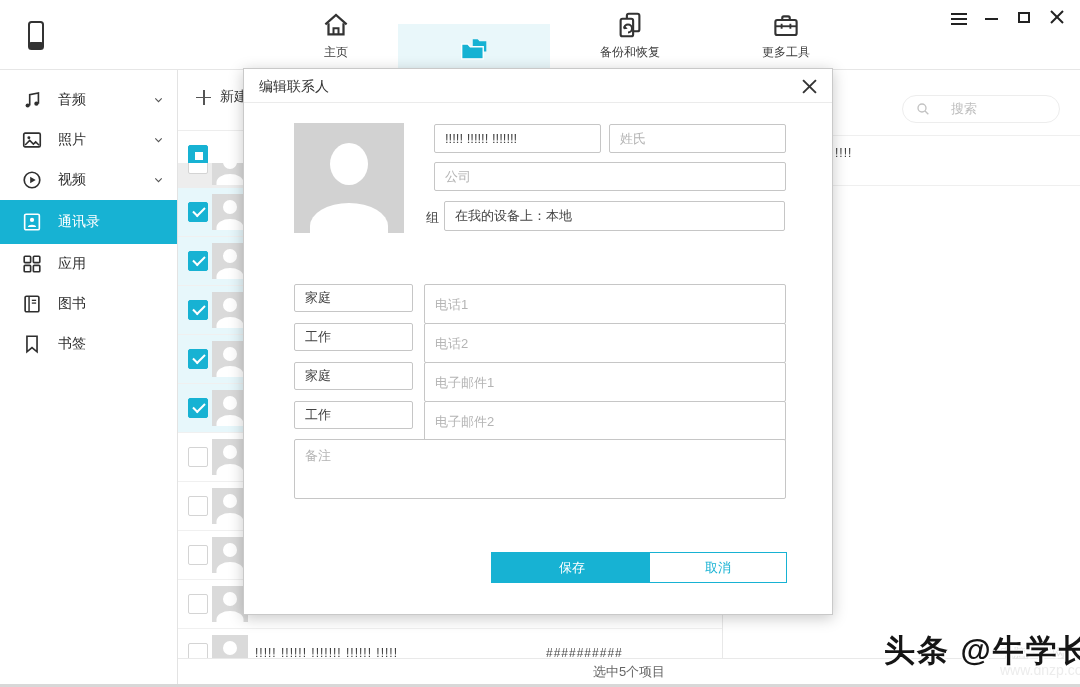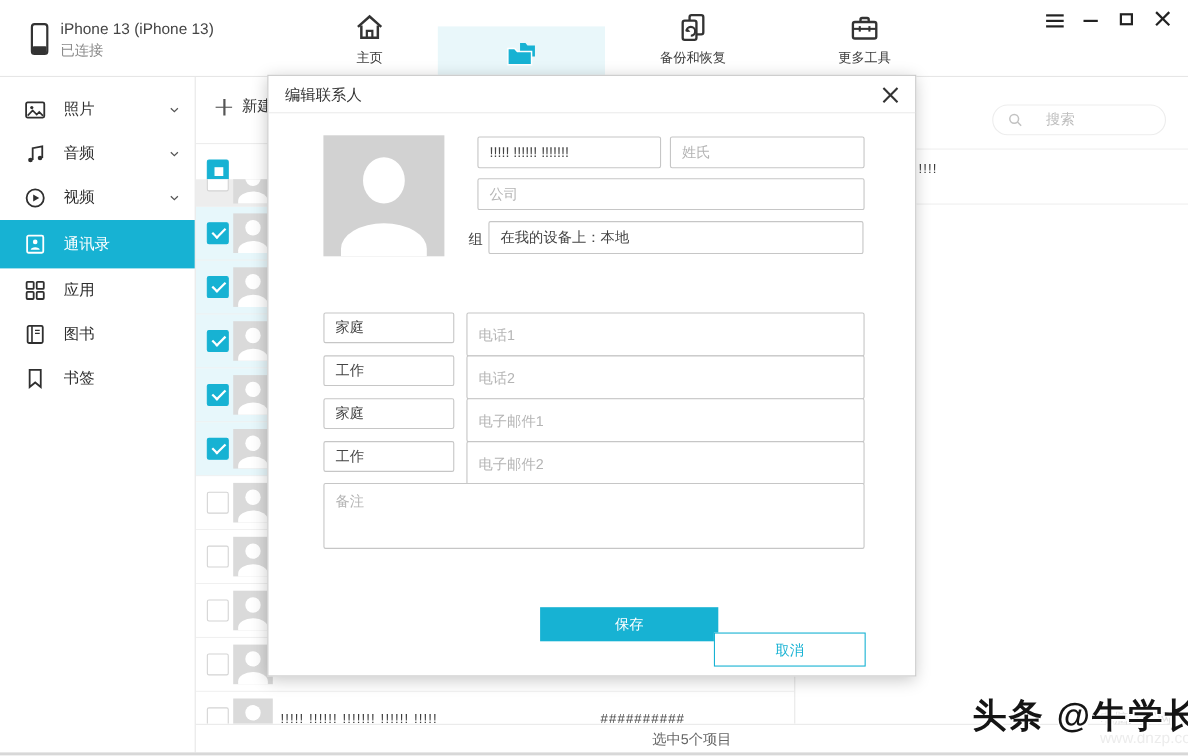--- a/index.html
+++ b/index.html
@@ -104,44 +104,40 @@
   .grp-label { position:absolute; left:182px; top:140px; font-size:13px; color:#444; }
   .in-group { position:absolute; left:200px; top:132px; width:341px; height:30px; border-radius:4px; }
   .pair-label { position:absolute; left:50px; width:119px; height:28px; }
   .pair-input { position:absolute; left:180px; width:362px; height:40px; }
   .dlg-notes { position:absolute; left:50px; top:370px; width:492px; height:60px; resize:none; padding:7px 10px; }
   .btn-save { position:absolute; left:247px; top:483px; width:162px; height:31px; background:var(--accent);
               color:#fff; border:none; font-size:13px; cursor:pointer;
               font-family:"Liberation Sans","DejaVu Sans",sans-serif; }
   .btn-cancel { position:absolute; left:405px; top:483px; width:138px; height:31px; background:#fff;
                 color:var(--accent); border:1px solid var(--accent); font-size:13px; cursor:pointer;
-                font-family:"Liberation Sans","DejaVu Sans",sans-serif;margin-top:23px; }
+                font-family:"Liberation Sans","DejaVu Sans",sans-serif; }
 
   
   .wm { position:absolute; left:884px; top:630px; z-index:30; font-size:31px; font-weight:bold; color:#151515;
         letter-spacing:2px; text-shadow:2px 2px 0 #fff, -1px -1px 0 #fff, 1px -1px 0 #fff, -1px 1px 0 #fff;
         white-space:nowrap; }
   .wm-site2 { position:absolute; left:1000px; top:644px; z-index:29; font-size:13px; color:#e3e3e3; }
   .wm-site { position:absolute; left:1000px; top:662px; z-index:29; font-size:14px; color:#ececec; }
 </style>
 </head>
 <body>
 
 <div class="app" style="--accent: #17b2d3; --accent-row: #e7f7fb; --tab-bg: #e9f7fa;">
 
   <div class="header">
     <div class="device">
       <svg width="20" height="34" viewBox="0 0 20 34">
         <rect x="3" y="2" width="14" height="27" rx="2.5" fill="none" stroke="#333" stroke-width="2"></rect>
         <rect x="3.8" y="22" width="12.4" height="6.2" rx="1" fill="#333"></rect>
       </svg>
-      <div>
-        <div class="dname">iPhone 13 (iPhone 13)</div>
-        <div class="dstatus">已连接</div>
-      </div>
     </div>
 
     <div class="nav-item" style="left:260px">
       <svg width="30" height="30" viewBox="0 0 24 24">
         <path d="M3.5 11.5 L12 4 L20.5 11.5" fill="none" stroke="#333" stroke-width="1.8"></path>
         <path d="M6 10.5 V19.5 H18 V10.5" fill="none" stroke="#333" stroke-width="1.8"></path>
         <path d="M10 19.5 V14.5 H14 V19.5" fill="none" stroke="#333" stroke-width="1.6"></path>
       </svg>
       <span class="nlabel">主页</span>
     </div>
@@ -192,36 +188,36 @@
           <line x1="1" y1="1" x2="13" y2="13" stroke="#222" stroke-width="2"></line>
           <line x1="13" y1="1" x2="1" y2="13" stroke="#222" stroke-width="2"></line>
         </svg>
       </div>
     </div>
   </div>
 
   <div class="sidebar">
     <div class="side-item">
       <svg width="22" height="22" viewBox="0 0 24 24">
+        <path d="M9.5 18 V6.2 L19 4.4 V16" fill="none" stroke="currentColor" stroke-width="1.8"></path>
+        <circle cx="7.3" cy="18" r="2.3" fill="currentColor"></circle>
+        <circle cx="16.8" cy="16" r="2.3" fill="currentColor"></circle>
+      </svg>
+      <span>音频</span>
+      <svg class="chev" width="11" height="11" viewBox="0 0 24 24">
+        <path d="M5 8.5 L12 15.5 L19 8.5" fill="none" stroke="#555" stroke-width="2.4"></path>
+      </svg>
+    </div>
+    <div class="side-item">
+      <svg width="22" height="22" viewBox="0 0 24 24">
         <rect x="3" y="4.5" width="18" height="15" rx="1.5" fill="none" stroke="currentColor" stroke-width="1.8"></rect>
         <circle cx="8.6" cy="9.6" r="1.6" fill="currentColor"></circle>
         <path d="M4.5 17.5 L9.5 12.5 L13.5 16.5 L16 14 L19.8 17.8" fill="none" stroke="currentColor" stroke-width="1.7"></path>
       </svg>
       <span>照片</span>
-      <svg class="chev" width="11" height="11" viewBox="0 0 24 24">
-        <path d="M5 8.5 L12 15.5 L19 8.5" fill="none" stroke="#555" stroke-width="2.4"></path>
-      </svg>
-    </div>
-    <div class="side-item">
-      <svg width="22" height="22" viewBox="0 0 24 24">
-        <path d="M9.5 18 V6.2 L19 4.4 V16" fill="none" stroke="currentColor" stroke-width="1.8"></path>
-        <circle cx="7.3" cy="18" r="2.3" fill="currentColor"></circle>
-        <circle cx="16.8" cy="16" r="2.3" fill="currentColor"></circle>
-      </svg>
-      <span>音频</span>
       <svg class="chev" width="11" height="11" viewBox="0 0 24 24">
         <path d="M5 8.5 L12 15.5 L19 8.5" fill="none" stroke="#555" stroke-width="2.4"></path>
       </svg>
     </div>
     <div class="side-item">
       <svg width="22" height="22" viewBox="0 0 24 24">
         <circle cx="12" cy="12" r="8.5" fill="none" stroke="currentColor" stroke-width="1.8"></circle>
         <path d="M10 8.5 L16 12 L10 15.5 Z" fill="currentColor"></path>
       </svg>
       <span>视频</span>

